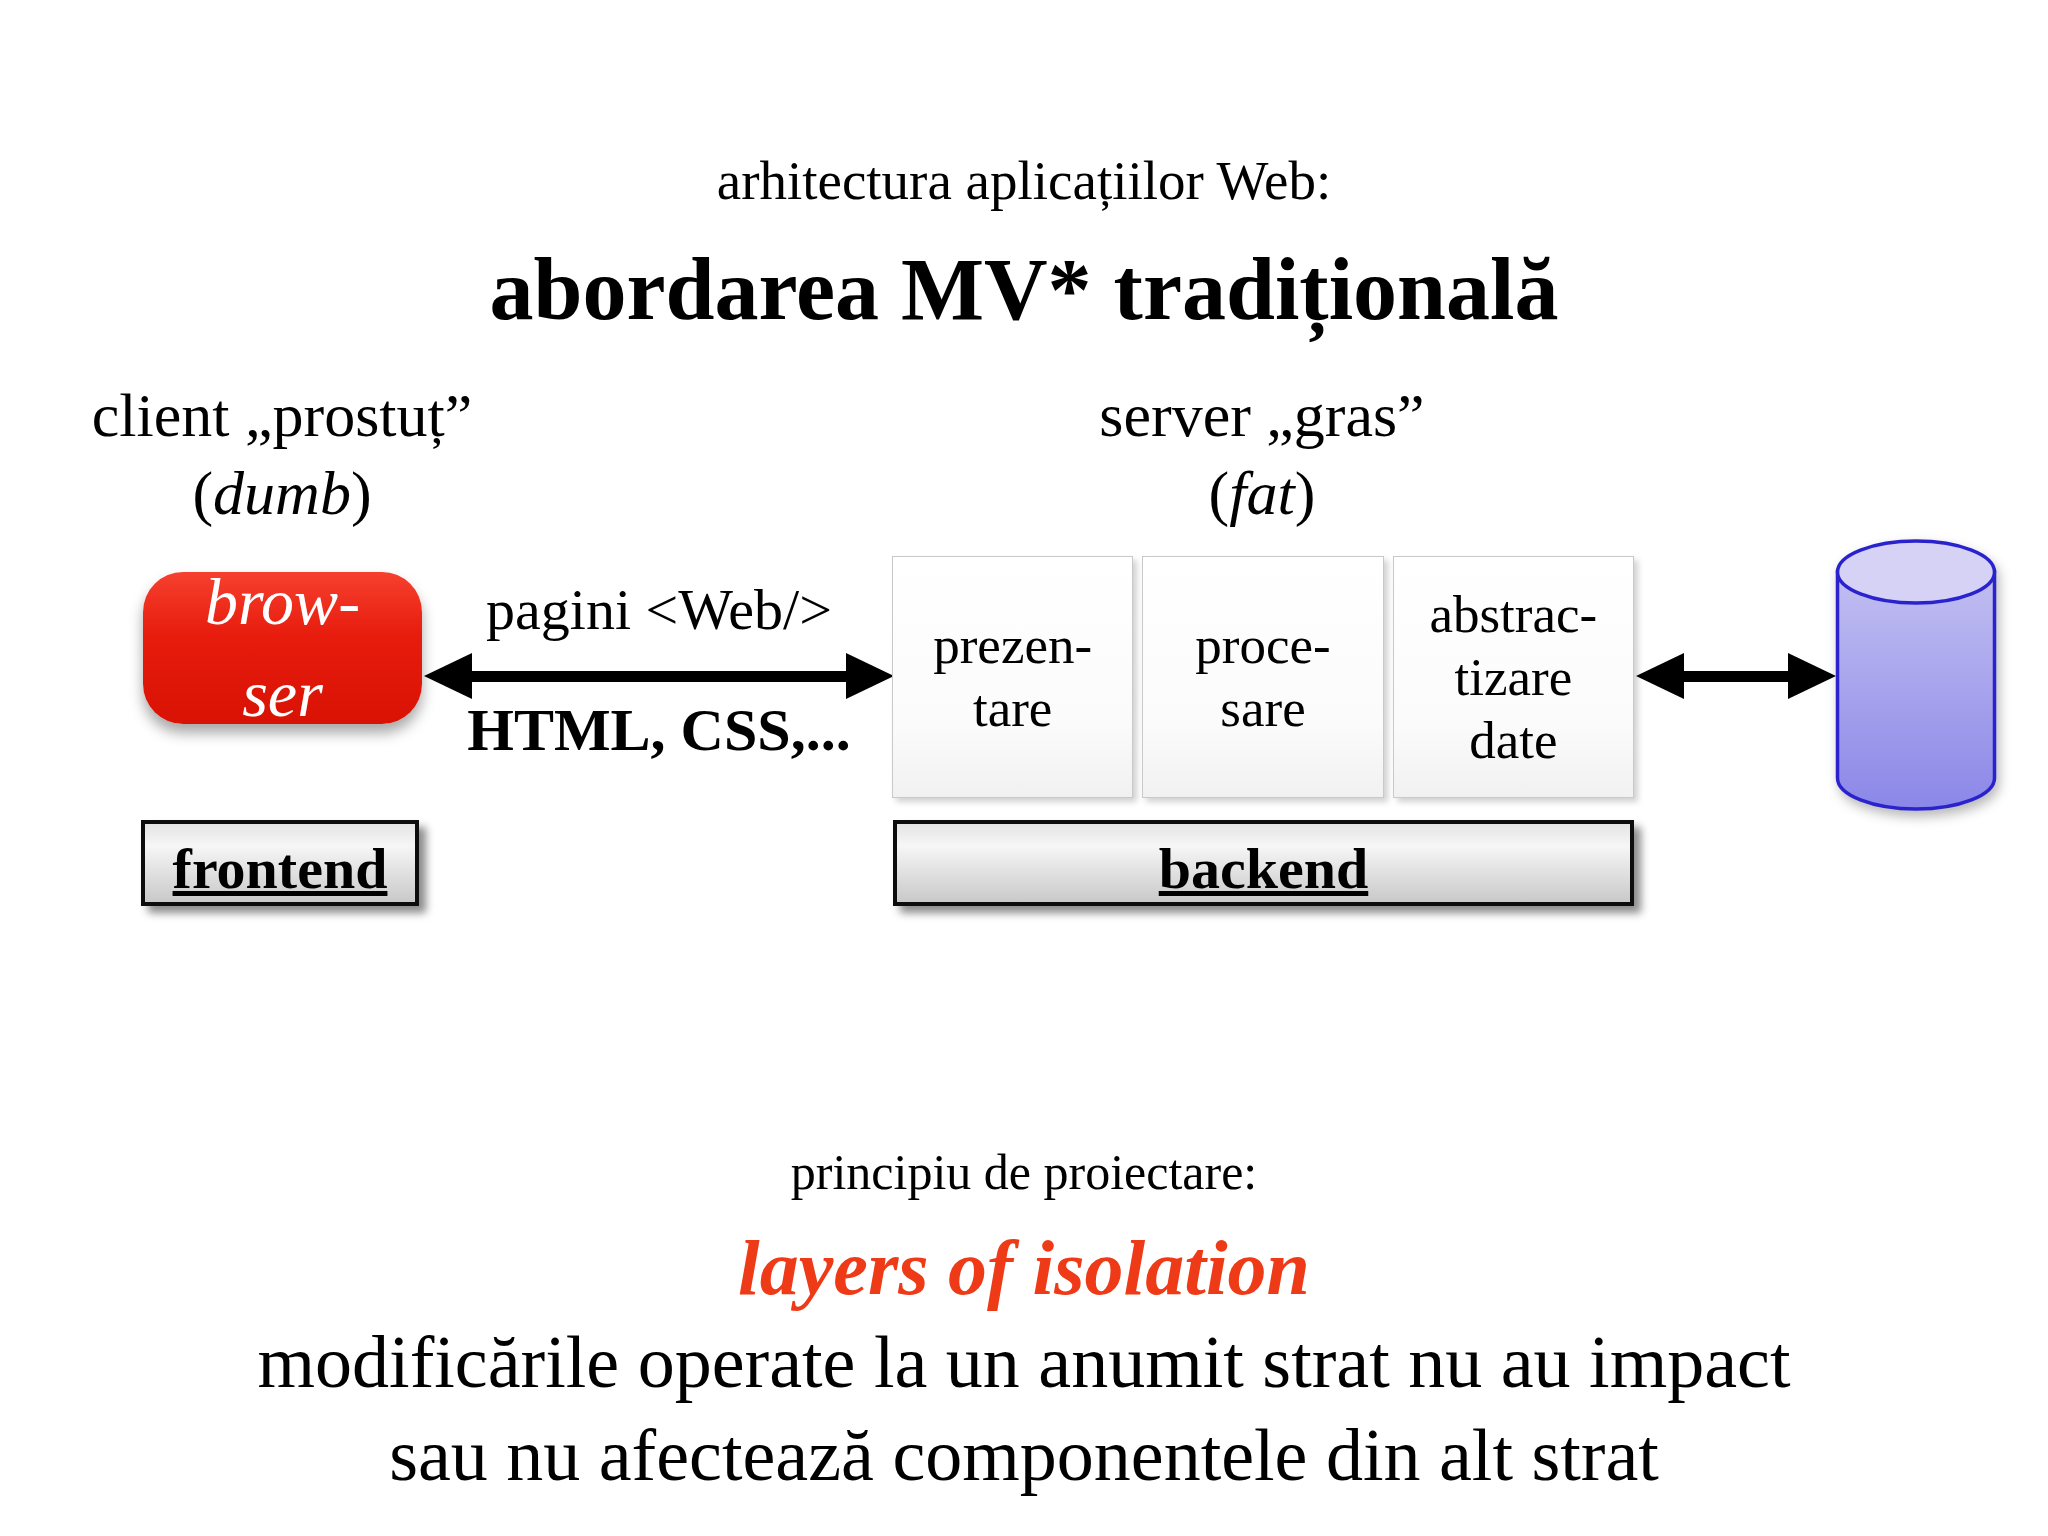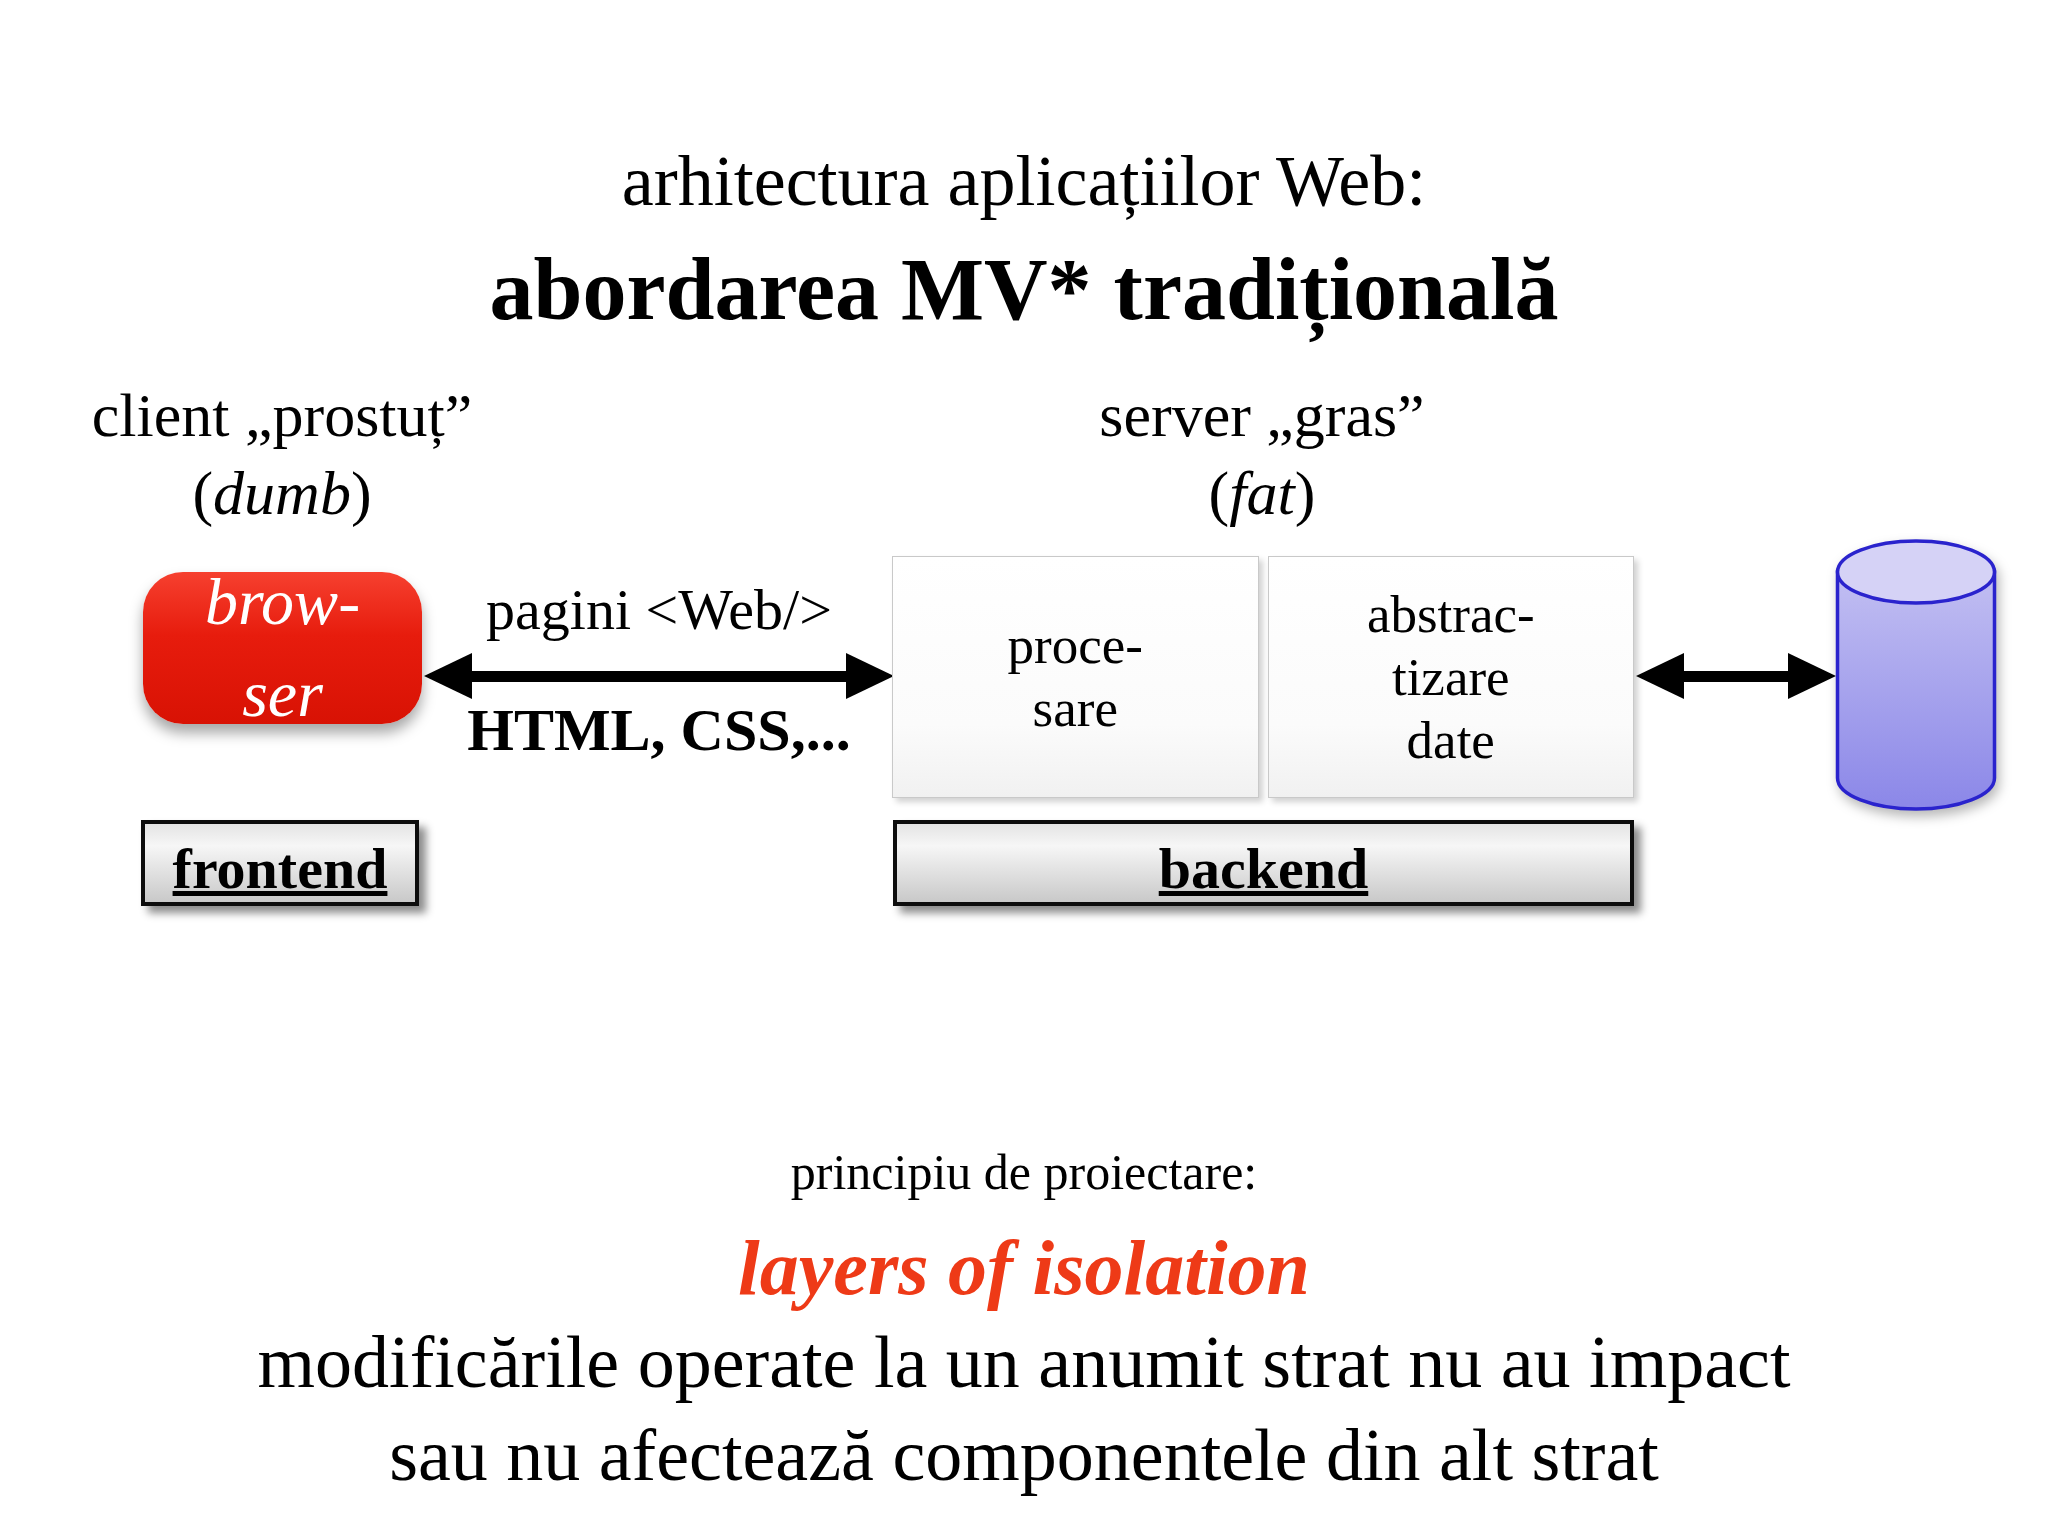--- a/index.html
+++ b/index.html
@@ -15,21 +15,21 @@
     --arrow:#000000;
     --text:#000000;
   }
   *{margin:0;padding:0;box-sizing:border-box;}
   html,body{width:2048px;height:1536px;background:#ffffff;overflow:hidden;}
   body{font-family:"Liberation Serif","DejaVu Serif",serif;color:var(--text);}
   .slide{position:relative;width:2048px;height:1536px;background:#ffffff;}
 
   
   .title{position:absolute;top:128px;left:0;width:100%;text-align:center;}
-  .title-line1{font-size:72px;line-height:106px;}
+  .title-line1{font-size:55px;line-height:106px;}
   .title-line2{font-size:88px;line-height:112px;font-weight:bold;}
 
   
   .caption{position:absolute;text-align:center;font-size:62px;line-height:78px;}
   .caption-client{left:62px;top:376px;width:440px;}
   .caption-server{left:1042px;top:376px;width:440px;}
   .caption .paren{font-style:normal;}
   .caption .it{font-style:italic;}
 
   
@@ -111,20 +111,24 @@
   <div class="transport-above">pagini &lt;Web/&gt;</div>
   <div class="arrow arrow-client-server">
     <div class="head-left"></div>
     <div class="shaft"></div>
     <div class="head-right"></div>
   </div>
   <div class="transport-below">HTML, CSS,...</div>
 
   <div class="layer-row">
     <div class="layer-box">
+      <div>prezen-</div>
+      <div>tare</div>
+    </div>
+    <div class="layer-box">
       <div>proce-</div>
       <div>sare</div>
     </div>
     <div class="layer-box">
       <div>abstrac-</div>
       <div>tizare</div>
       <div>date</div>
     </div>
   </div>
 

